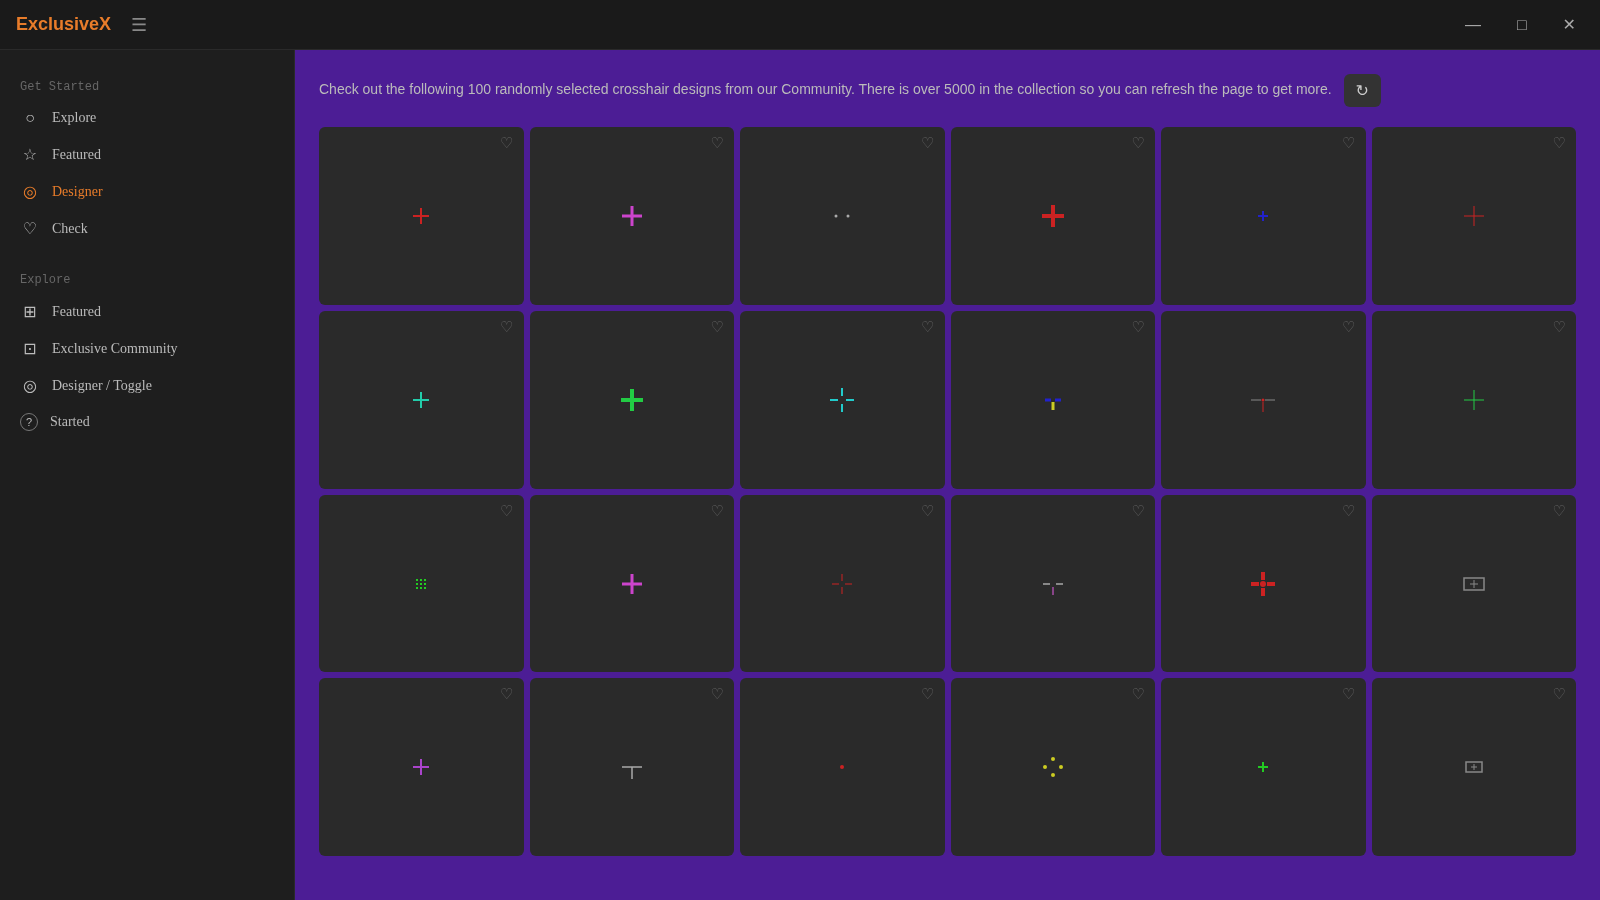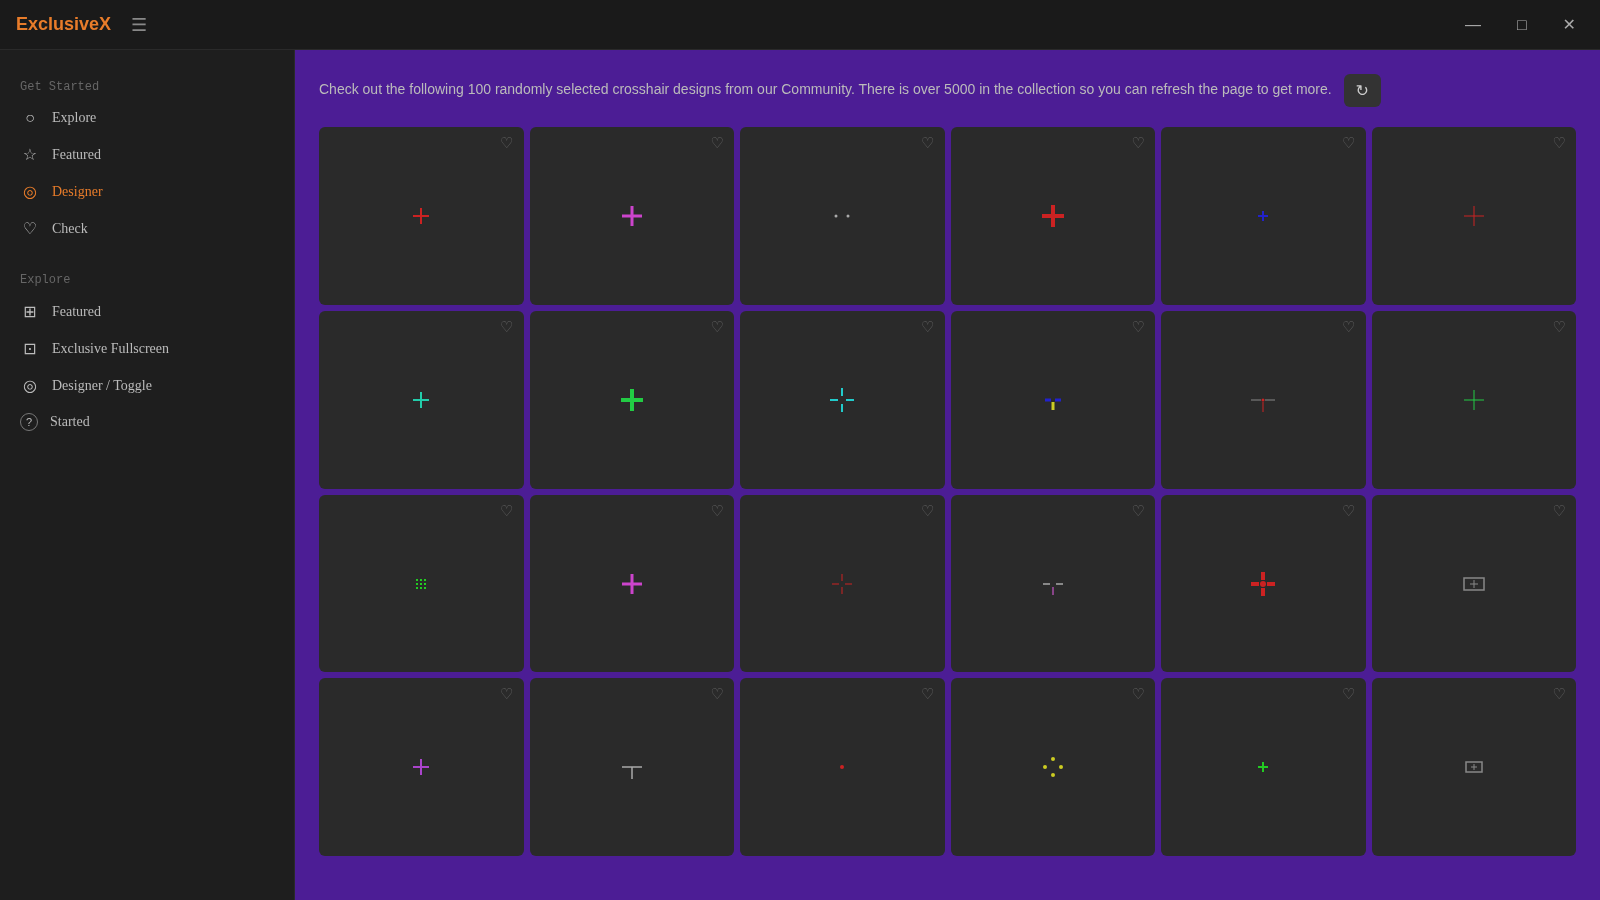--- a/index.html
+++ b/index.html
@@ -209,21 +209,21 @@
     </div>
 
     <div class="sidebar-section-label" style="margin-top:16px;">Explore</div>
 
     <div class="sidebar-item">
       <span class="icon">⊞</span>
       <span class="label">Featured</span>
     </div>
     <div class="sidebar-item">
       <span class="icon">⊡</span>
-      <span class="label">Exclusive Fullscreen</span>
+      <span class="label">Exclusive Community</span>
     </div>
     <div class="sidebar-item">
       <span class="icon">◎</span>
       <span class="label">Designer / Toggle</span>
     </div>
     <div class="sidebar-item">
       <span class="icon" style="border:1px solid #777;border-radius:50%;width:18px;height:18px;display:inline-flex;align-items:center;justify-content:center;font-size:11px;">?</span>
       <span class="label">Started</span>
     </div>
   </div>

